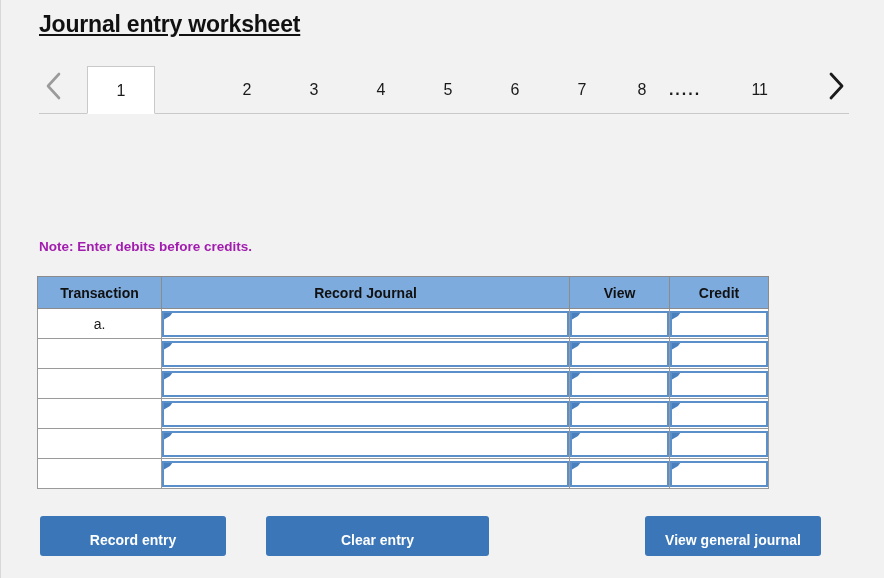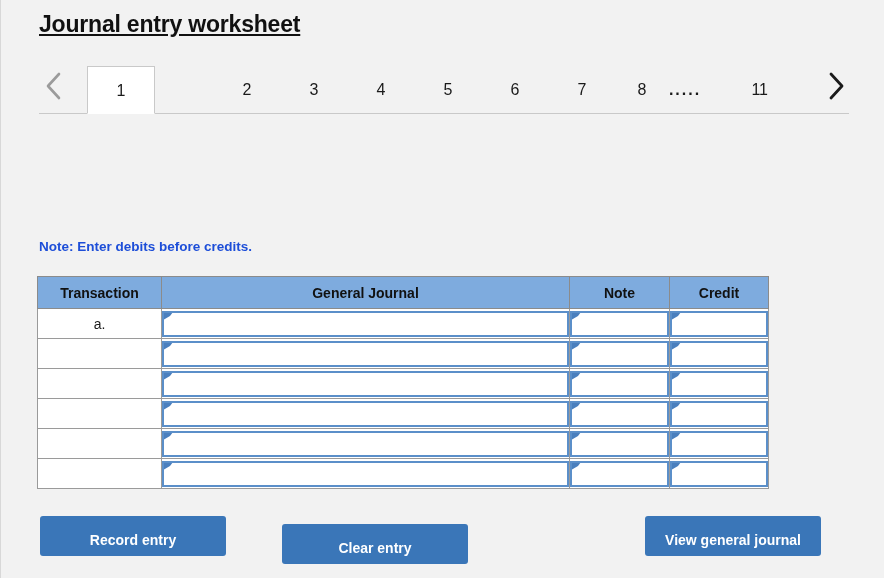--- a/index.html
+++ b/index.html
@@ -112,21 +112,21 @@
     color: #1a1a1a;
   }
 
   
   .note {
     position: absolute;
     left: 38px;
     top: 239px;
     font-size: 13.5px;
     font-weight: bold;
-    color: #1d4ed8;
+    color: #a21caf;
     white-space: nowrap;
   }
 
   
   .jtable {
     position: absolute;
     left: 36px;
     top: 276px;
     width: 731px;
     border-collapse: collapse;
@@ -208,21 +208,21 @@
     border: none;
     border-radius: 3px;
     cursor: pointer;
     height: 40px;
     font-family: "Liberation Sans", sans-serif;
     padding: 16px;
     text-align: center;
     white-space: nowrap;
   }
   .btn-record { left: 39px;  top: 516px; width: 186px; }
-  .btn-clear  { left: 281px; top: 516px; width: 186px; margin-top: 8px; }
+  .btn-clear  { left: 265px; top: 516px; width: 223px; }
   .btn-view   { left: 644px; top: 516px; width: 176px; }
 </style>
 </head>
 <body>
 
 <div id="page">
 
   <div class="page-title">Journal entry worksheet</div>
 
   <div class="tabstrip">
@@ -260,22 +260,22 @@
   <table class="jtable">
     <colgroup>
       <col class="col-tx">
         <col class="col-gj">
         <col class="col-deb">
         <col class="col-cre">
     </colgroup>
     <thead>
       <tr>
         <th>Transaction</th>
-        <th>General Journal</th>
-        <th>Note</th>
+        <th>Record Journal</th>
+        <th>View</th>
         <th>Credit</th>
       </tr>
     </thead>
     <tbody id="jtable-body">
         <tr class="row-first">
           <td class="tx-cell">a.</td>
           <td class="cellbox-wrap">
             <div class="cellbox">
               <span class="tri"></span>
             </div>

